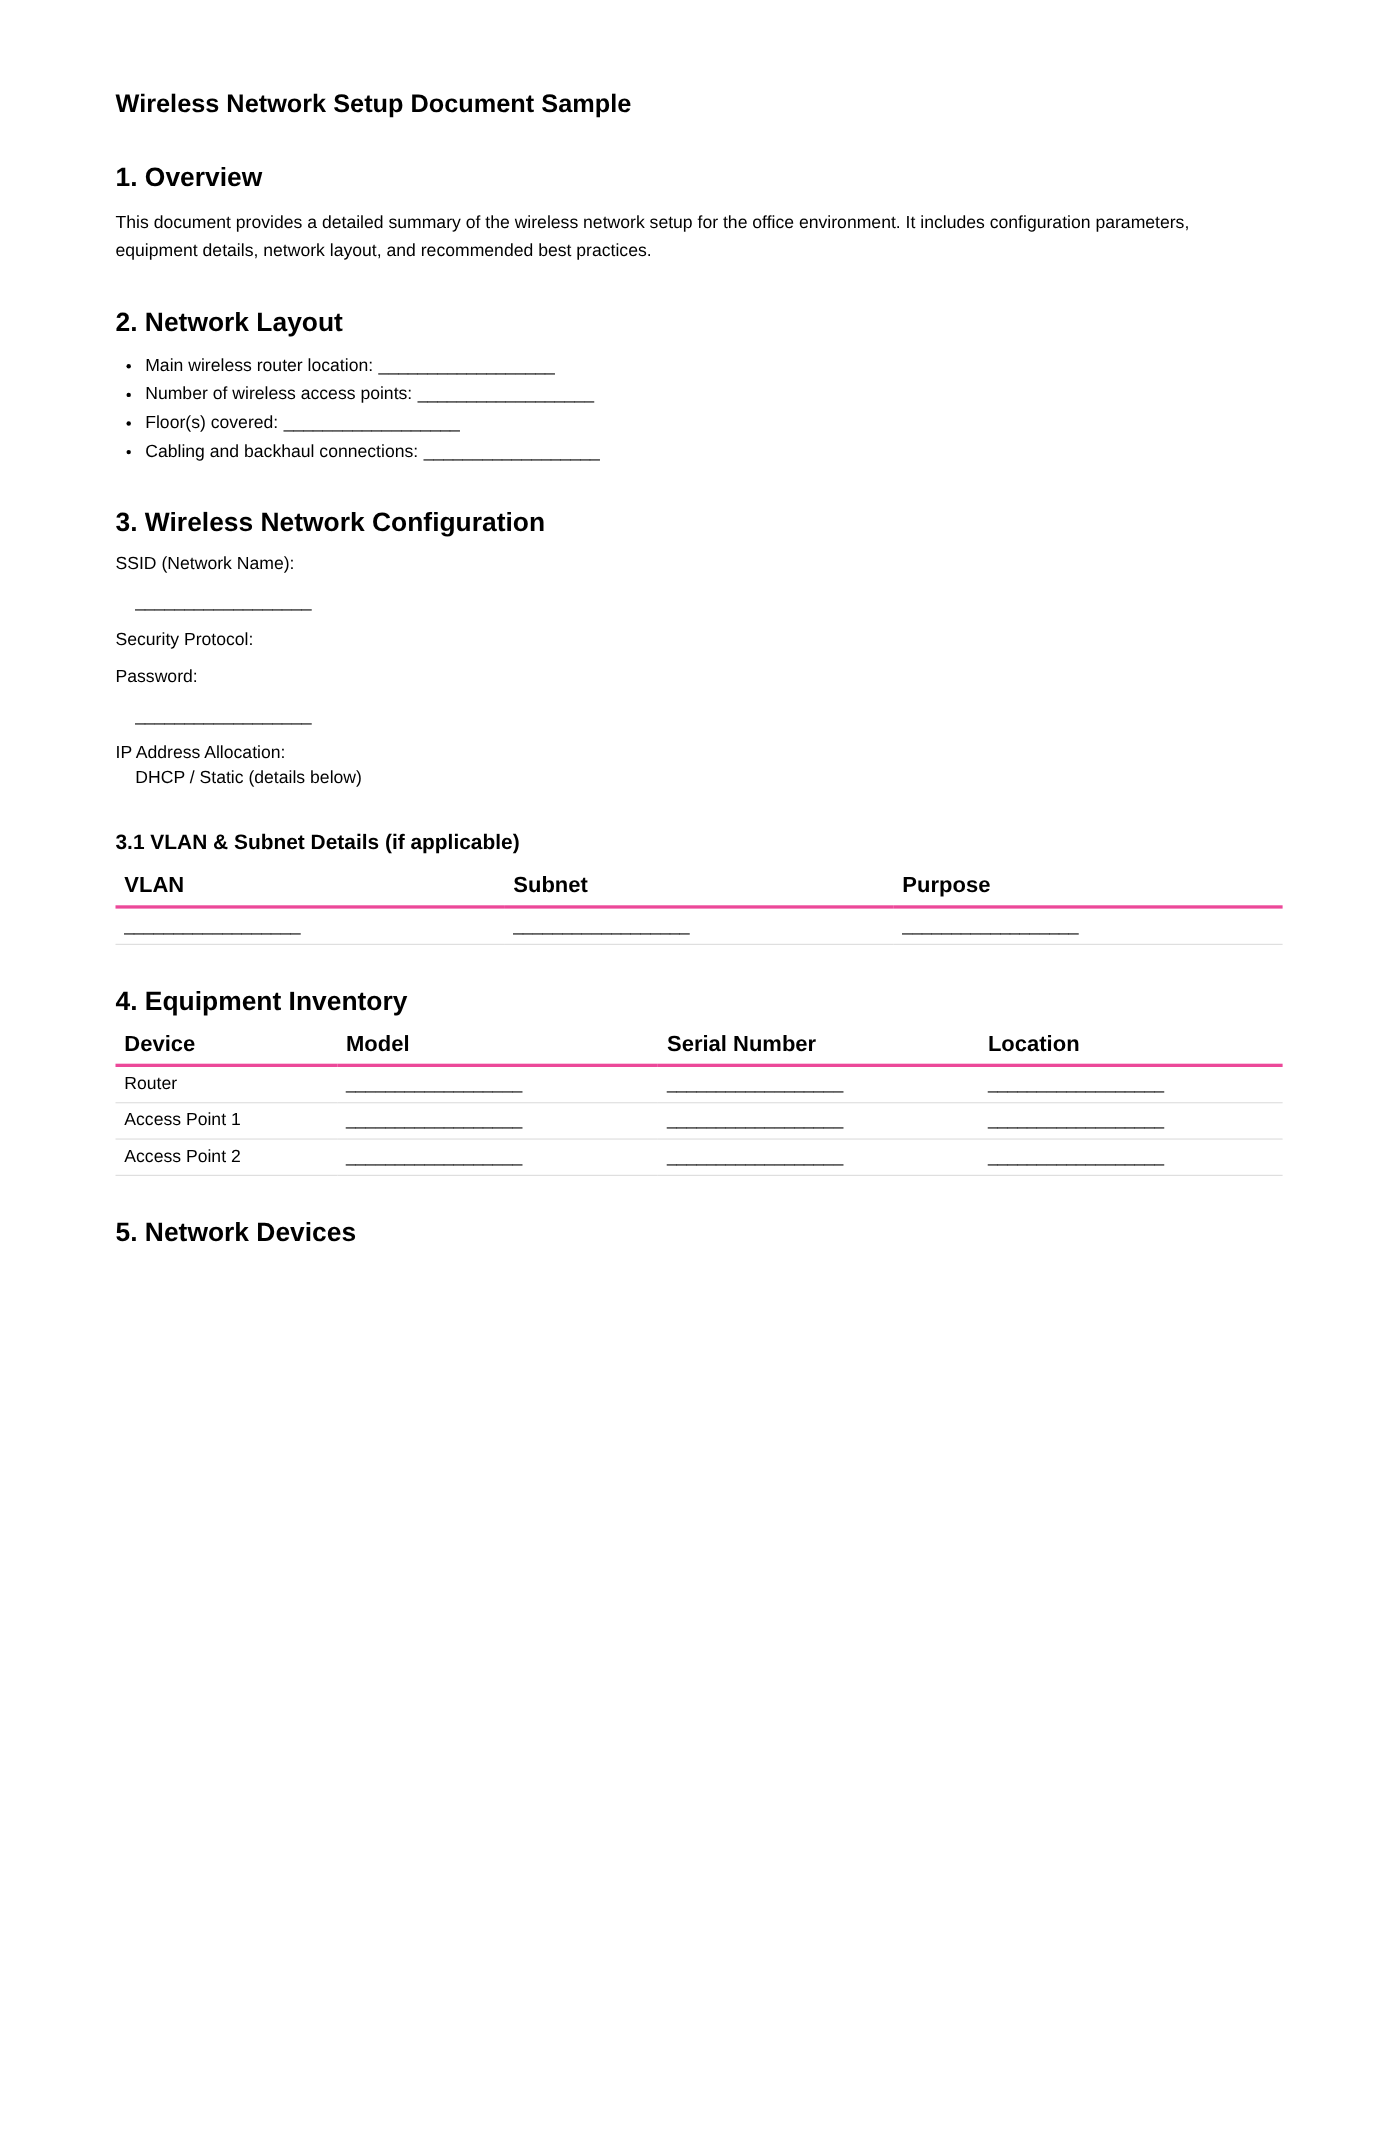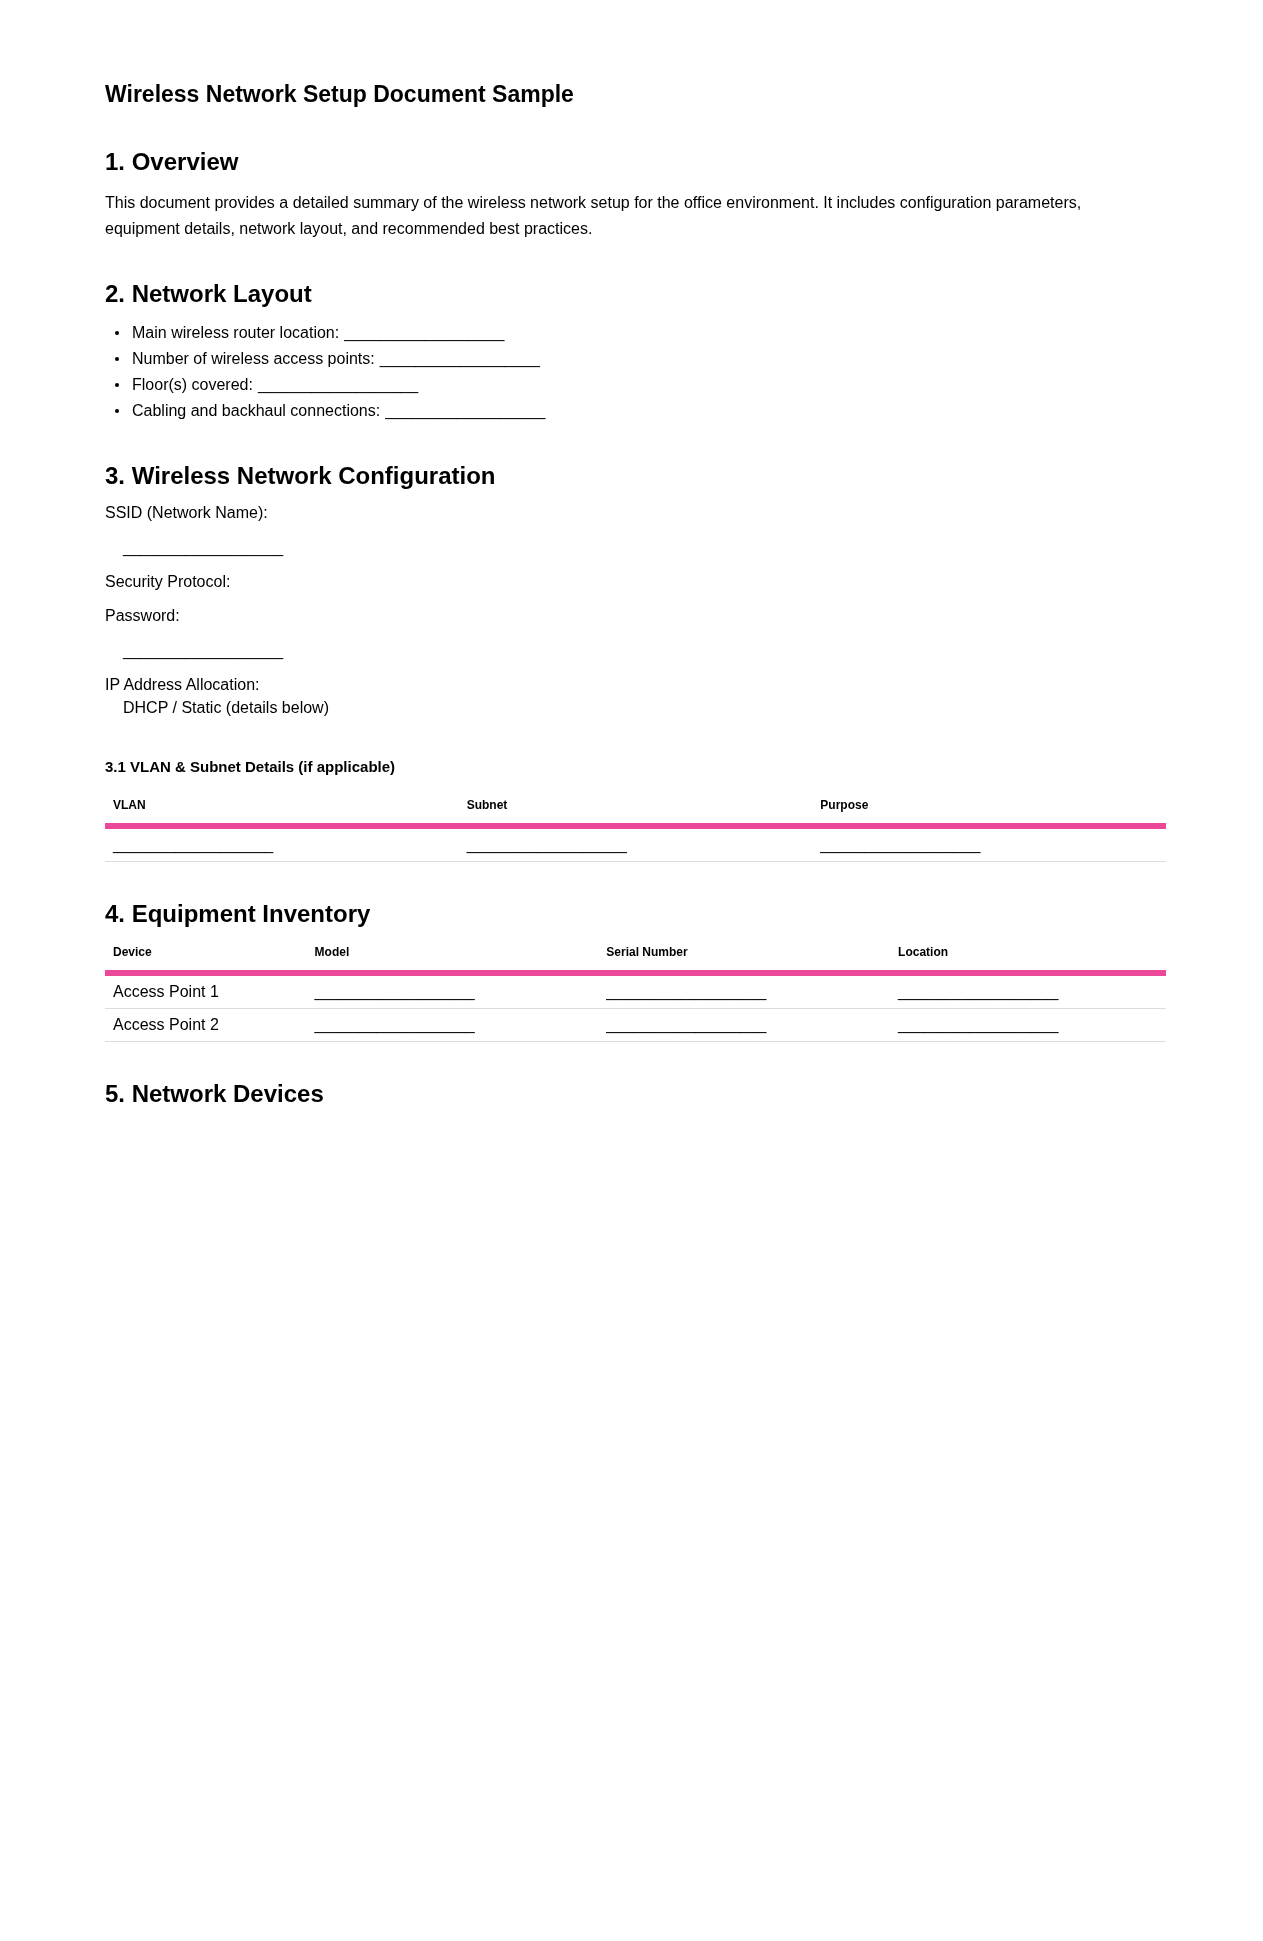--- a/index.html
+++ b/index.html
@@ -26,26 +26,26 @@
   ul.blank-list li::before {
     content: ""; position: absolute; left: -17px; top: 11px;
     width: 4px; height: 4px; border-radius: 50%; background: #000;
   }
   ul.blank-list .lbl { margin-right: 5px; }
 
   .f-label { margin: 12px 0 0 0; line-height: 22px; }
   .f-value { margin: 1px 0 0 0; line-height: 22px; padding-left: 18px; }
   .f-blank { margin: 13px 0 0 0; line-height: 22px; padding-left: 18px; }
 
-  h3.subsec { font-size: 15px; line-height: 24px; font-weight: bold; margin: 36px 0 12px 0; }
+  h3.subsec { font-size: 19px; line-height: 24px; font-weight: bold; margin: 36px 0 12px 0; }
 
   table.doc-table { width: 100%; border-collapse: collapse; table-layout: fixed; }
   table.doc-table th {
-    text-align: left; font-weight: bold; font-size: 12px; line-height: 20px;
-    padding: 4px 8px 8px 8px; border-bottom: 6px solid #ec4899;
+    text-align: left; font-weight: bold; font-size: 20px; line-height: 20px;
+    padding: 4px 8px 8px 8px; border-bottom: 3px solid #ec4899;
   }
   table.doc-table td {
     font-size: 16px; line-height: 20px;
     padding: 6px 8px; border-bottom: 1px solid #dcdcdc;
   }
   .vlan-table col { width: 33.33%; }
   .equip-table col.c1 { width: 19%; }
   .equip-table col.c2 { width: 27.5%; }
   .equip-table col.c3 { width: 27.5%; }
   .equip-table col.c4 { width: 26%; }
@@ -133,20 +133,26 @@
       <thead>
         <tr>
           <th>Device</th>
           <th>Model</th>
           <th>Serial Number</th>
           <th>Location</th>
         </tr>
       </thead>
       <tbody>
         <tr>
+          <td>Router</td>
+          <td class="blank">__________________</td>
+          <td class="blank">__________________</td>
+          <td class="blank">__________________</td>
+        </tr>
+        <tr>
           <td>Access Point 1</td>
           <td class="blank">__________________</td>
           <td class="blank">__________________</td>
           <td class="blank">__________________</td>
         </tr>
         <tr>
           <td>Access Point 2</td>
           <td class="blank">__________________</td>
           <td class="blank">__________________</td>
           <td class="blank">__________________</td>

